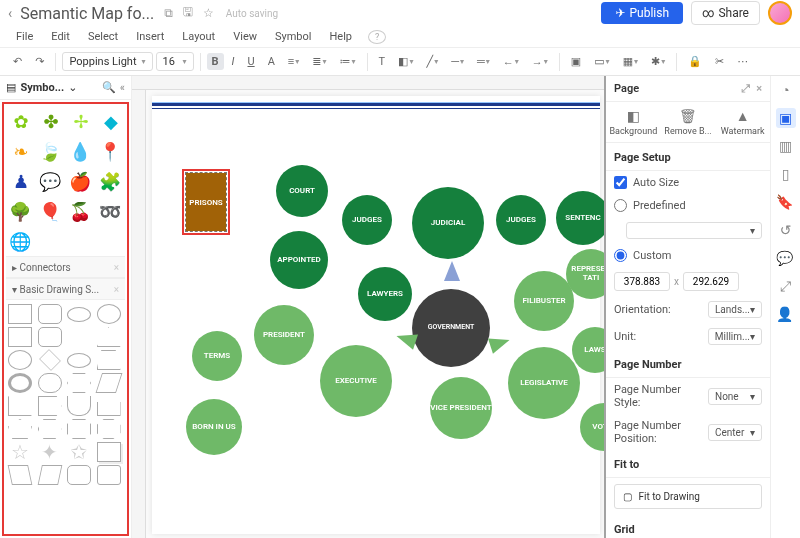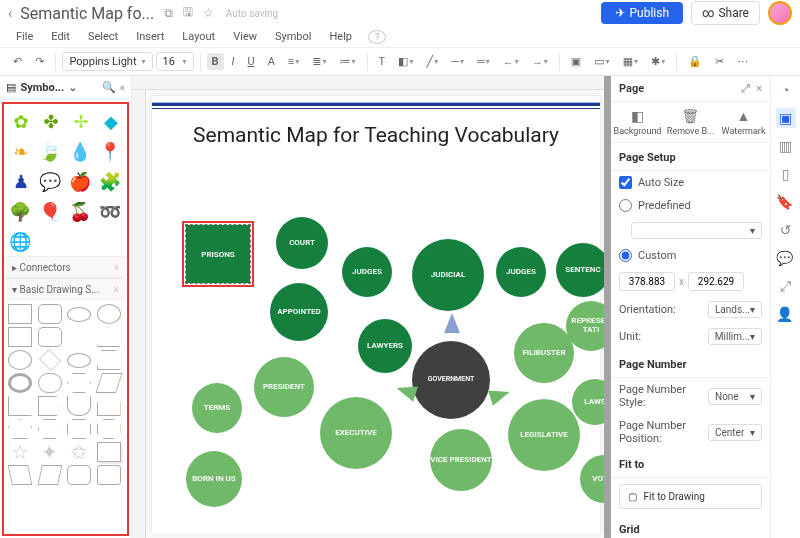--- a/index.html
+++ b/index.html
@@ -58,27 +58,27 @@
 .canvas { position:absolute; left:20px; top:20px; right:4px; bottom:4px; background:#fff; box-shadow: 0 0 6px rgba(0,0,0,0.1);}
 .canvas .header-line { height: 4px; background: linear-gradient(#1e3a8a,#1e3a8a); margin: 6px 0 0 0; border-top:1px solid #93c5fd;}
 .canvas .header-line2 { height: 1px; background:#1e3a8a; margin-top:2px;}
 .canvas-title { text-align:center; font-size:21px; padding:14px 0; color:#222; font-weight:400;}
 .map { position:relative; height:360px;}
 .bubble { position:absolute; border-radius:50%; display:flex; align-items:center; justify-content:center; color:#fff; font-size:8px; font-weight:600; text-align:center; line-height:1.1;}
 .bb-blue { background:#15803d;}
 .bb-green { background:#6fb968;}
 .bb-orange { background:#404040;}
 .bb-prisons { position:absolute; border:2px solid #e53935; padding:2px; display:flex; align-items:center; justify-content:center;}
-.bb-prisons .inner{ width:64px; height:58px; background:#15803d; color:#fff; font-size:8px; font-weight:600; display:flex; align-items:center; justify-content:center; outline:1px dashed #777;}
+.bb-prisons .inner{ width:40px; height:58px; background:#a16207; color:#fff; font-size:8px; font-weight:600; display:flex; align-items:center; justify-content:center; outline:1px dashed #777;}
 
 .rightrail { width:30px; border-left:1px solid #eee; background:#fff; display:flex; flex-direction:column; align-items:center; padding-top:4px; gap:8px;}
 .rightrail .ricon{ width:20px; height:20px; color:#888; display:flex; align-items:center; justify-content:center; font-size:14px; cursor:pointer;}
 .rightrail .ricon.active{ background:#e0ecff; color:#2563eb; border-radius:3px;}
 
-.rightpanel { width:166px; border-left:7px solid #a3a3a3; background:#fff; overflow-y:auto; font-size:11px;}
+.rightpanel { width:166px; border-left:2px solid #a3a3a3; background:#fff; overflow-y:auto; font-size:11px;}
 .rp-head { height:26px; display:flex; align-items:center; padding:0 8px; font-weight:600; border-bottom:1px solid #eee; justify-content:space-between;}
 .rp-head .icons{ display:flex; gap:6px; color:#aaa;}
 .rp-tabs { display:flex; border-bottom:1px solid #eee;}
 .rp-tab { flex:1; text-align:center; padding:6px 2px; font-size:9px; color:#555; cursor:pointer;}
 .rp-tab .ico{ font-size:14px; display:block; margin-bottom:2px; color:#777;}
 .rp-section-hdr { padding:8px 8px 6px; font-weight:700; font-size:11px; border-bottom:1px solid #eee;}
 .rp-row { padding:5px 8px; display:flex; align-items:center; gap:6px; color:#555; font-size:11px;}
 .rp-row input[type=checkbox]{ accent-color:#2563eb;}
 .rp-row input[type=radio]{ accent-color:#2563eb;}
 .rp-row.inputs { gap:4px; }
@@ -245,21 +245,20 @@
       </div>
     </div>
   </div>
 
   <div class="canvas-wrap">
     <div class="ruler-h"></div>
     <div class="ruler-v"></div>
     <div class="canvas">
       <div class="header-line"></div>
         <div class="header-line2"></div>
-      <div class="canvas-title">Semantic Map for Teaching Vocabulary</div>
       <div class="map">
         <div class="bb-prisons" style="left:30px; top:60px;">
             <div class="inner">PRISONS</div>
           </div>
         <div class="bubble bb-blue" style="left:124px; top:56px; width:52px;height:52px">COURT</div>
         <div class="bubble bb-blue" style="left:118px; top:122px; width:58px;height:58px">APPOINTED</div>
         <div class="bubble bb-blue" style="left:190px; top:86px; width:50px;height:50px">JUDGES</div>
         <div class="bubble bb-blue" style="left:260px; top:78px; width:72px;height:72px">JUDICIAL</div>
         <div class="bubble bb-blue" style="left:344px; top:86px; width:50px;height:50px">JUDGES</div>
         <div class="bubble bb-blue" style="left:404px; top:82px; width:54px;height:54px;">SENTENC</div>

